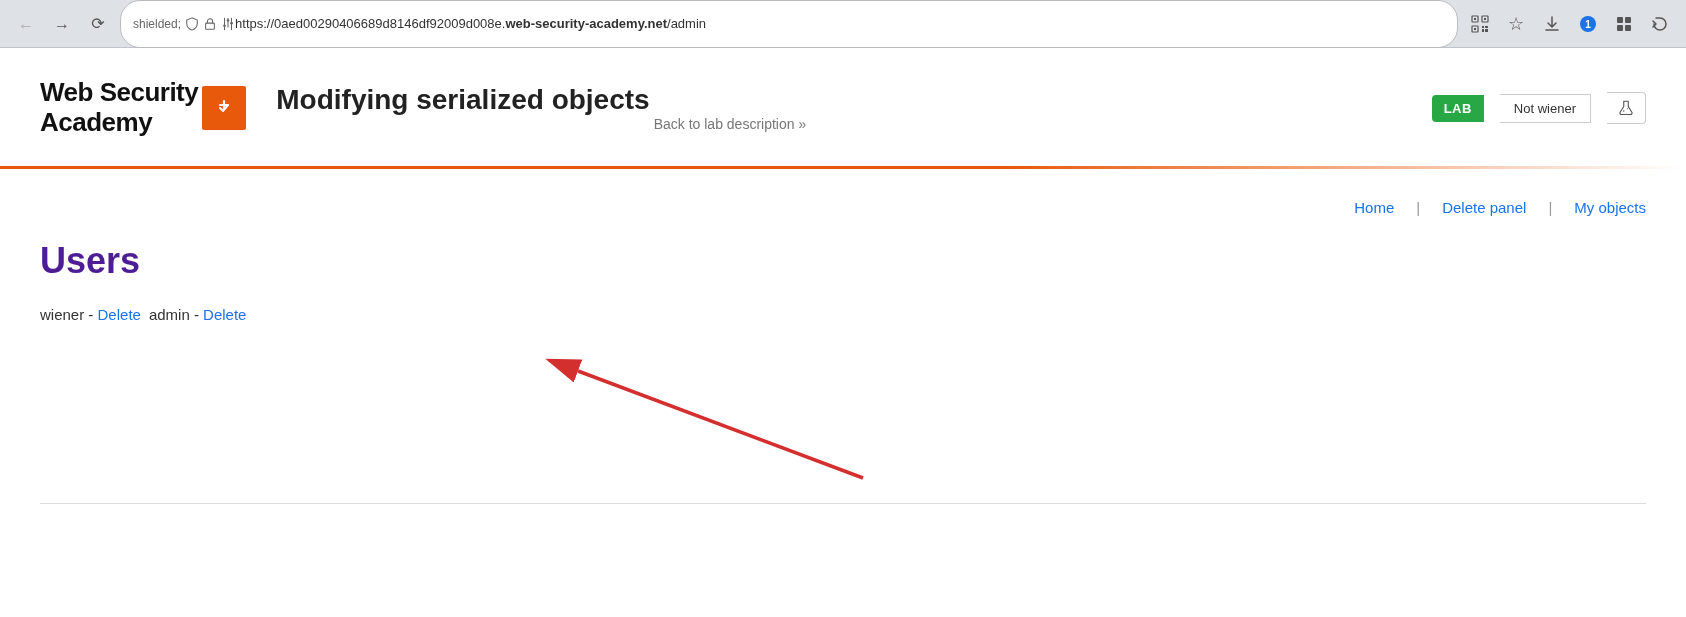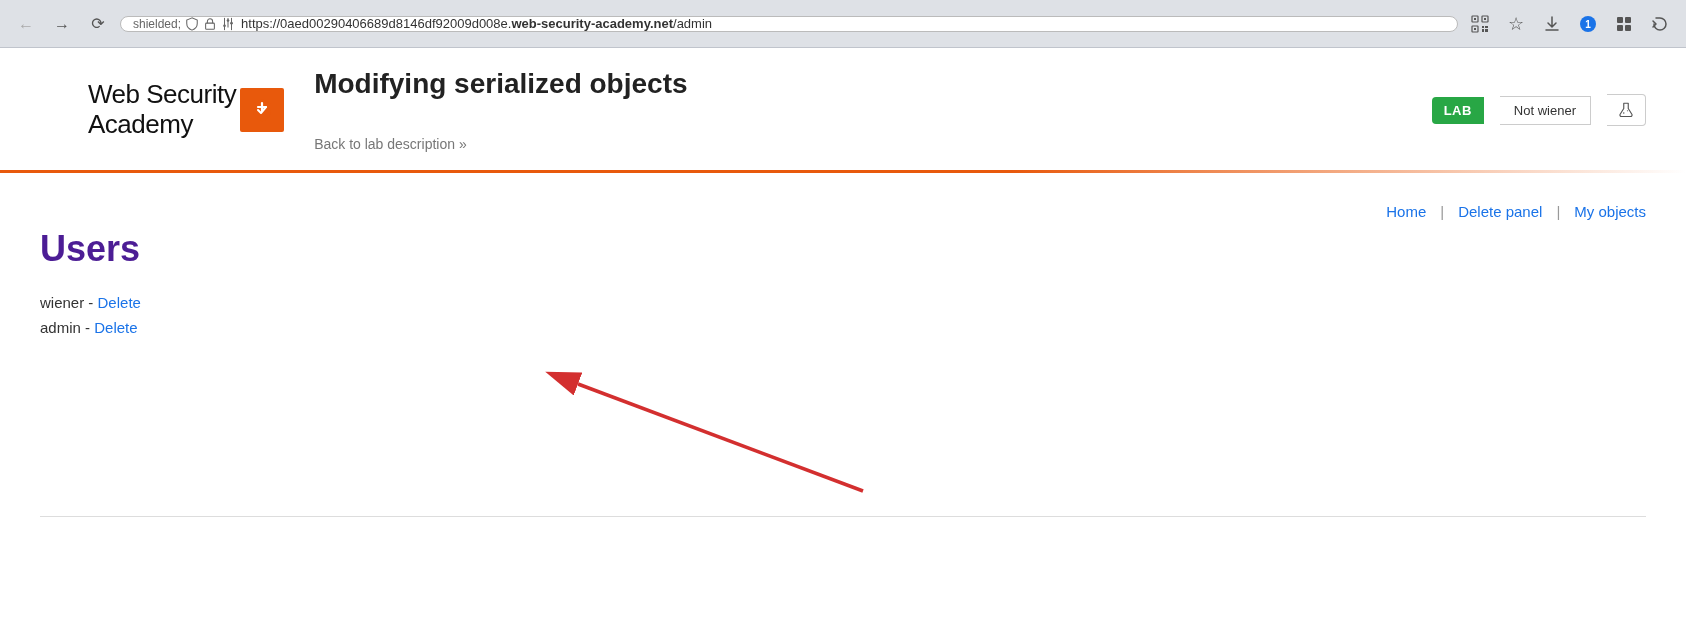--- a/index.html
+++ b/index.html
@@ -23,25 +23,25 @@
       cursor: pointer;
       display: flex; align-items: center; justify-content: center;
       color: #555;
       font-size: 16px;
     }
     .browser-nav-btn.disabled { color: #aaa; cursor: default; }
     .browser-address-bar {
       flex: 1;
       background: #fff;
       border-radius: 20px;
-      height: 16px;
+      height: 48px;
       display: flex;
       align-items: center;
       padding: 0 12px;
-      gap: 6px;
+      gap: 0;
       font-size: 13px;
       color: #333;
       border: 1px solid #bbb;
     }
     .browser-address-bar .security-icons {
       display: flex; gap: 4px; align-items: center;
       color: #666; font-size: 12px;
     }
     .browser-address-url {
       flex: 1; font-size: 13px; color: #333;
@@ -72,38 +72,37 @@
       align-items: center;
       gap: 30px;
     }
     .logo-container {
       display: flex;
       align-items: center;
       gap: 0;
     }
     .logo-text {
       font-size: 26px;
-      font-weight: 400;
+      font-weight: 700;
       color: #111;
       line-height: 1.15;
       letter-spacing: -0.5px;
-      margin-left: 48px;
     }
     .logo-icon {
       width: 44px; height: 44px;
       background: #e8590c;
       display: flex; align-items: center; justify-content: center;
       margin-left: 4px;
       border-radius: 2px;
       flex-shrink: 0;
     }
     .logo-icon svg { width: 28px; height: 28px; }
     .header-center {
       display: flex;
-      flex-direction: column;
+      flex-direction: row;
       gap: 4px;
     }
     .lab-title {
       font-size: 28px;
       font-weight: 600;
       color: #222;
     }
     .back-link {
       color: #777;
       font-size: 14px;
@@ -153,22 +152,22 @@
     }
 
     
     .main-content {
       padding: 20px 40px 40px 40px;
     }
     .nav-links {
       display: flex;
       justify-content: flex-end;
       align-items: center;
-      gap: 14px;
-      margin-bottom: 8px;
+      gap: 22px;
+      margin-bottom: 24px;
       font-size: 15px;
       padding-top: 10px;
     }
     .nav-links a {
       color: #1a73e8;
       text-decoration: none;
       cursor: pointer;
     }
     .nav-separator {
       color: #999;
@@ -176,21 +175,21 @@
 
     .page-title {
       font-size: 36px;
       font-weight: 700;
       color: #4c1d95;
       margin-bottom: 24px;
     }
 
     .user-list {
       display: flex;
-      flex-direction: column;
+      flex-direction: row;
       gap: 8px;
       margin-bottom: 30px;
     }
     .user-item {
       font-size: 15px;
       color: #333;
     }
     .user-item a {
       color: #1a73e8;
       text-decoration: none;

